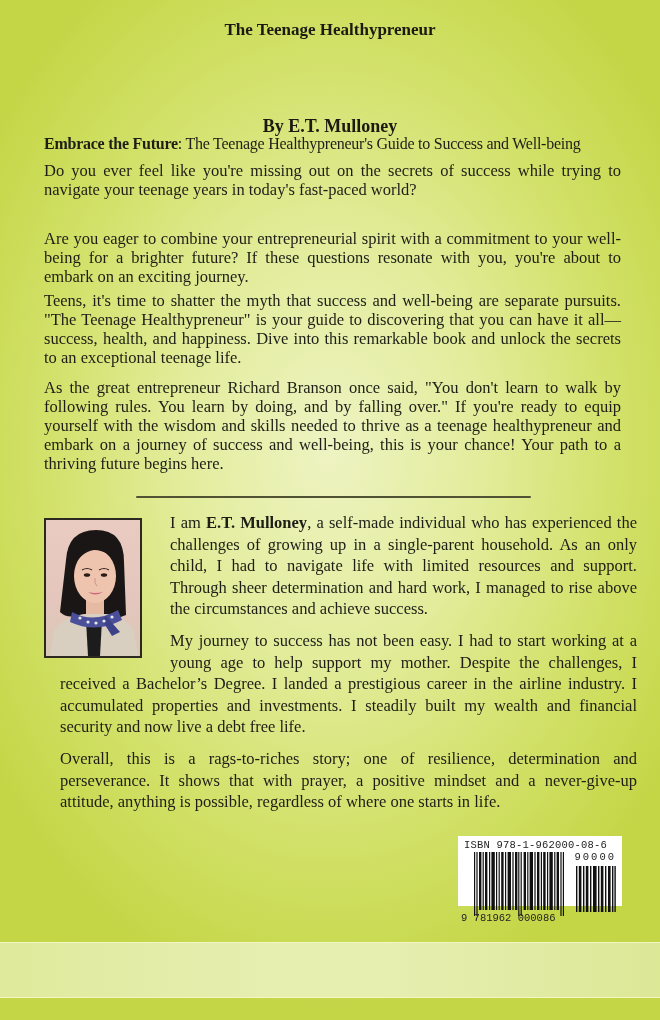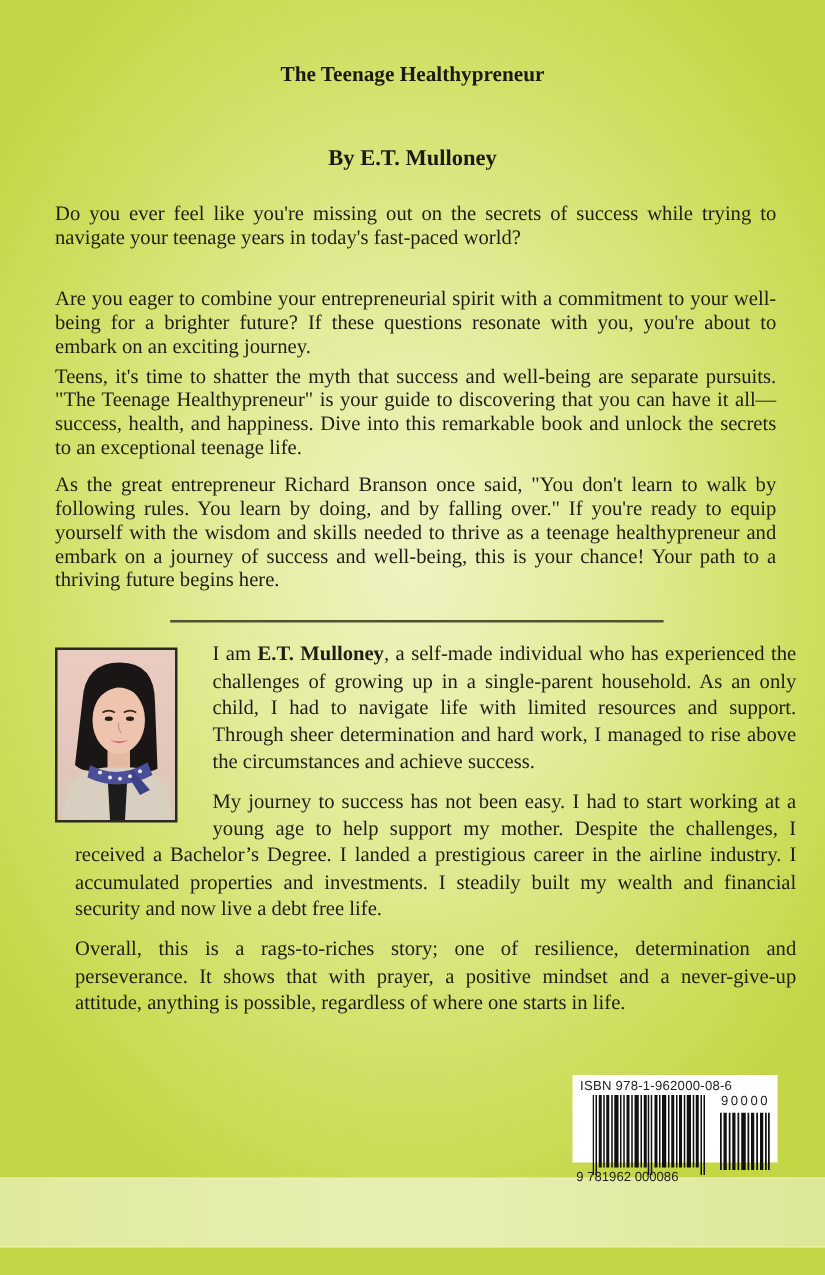--- a/index.html
+++ b/index.html
@@ -26,21 +26,20 @@
     left: 0;
     width: 660px;
     text-align: center;
     font-weight: bold;
     color: #1a1a12;
   }
   .title {
     top: 19px;
     font-size: 17px;
     line-height: 22px;
-    margin-top: 30px;
   }
   .subtitle {
     top: 50px;
     font-size: 17px;
     line-height: 21px;
   }
   .byline {
     top: 115px;
     font-size: 18px;
     line-height: 22px;
@@ -118,25 +117,25 @@
     width: 660px;
     height: 54px;
     background: linear-gradient(90deg, #e0ea9c 0%, #e6eeb0 40%, #e6eeb0 60%, #dce896 100%);
     border-top: 1px solid #f2f6c6;
     border-bottom: 1px solid #f2f6c6;
   }
 
   .barcode {
     position: absolute;
     left: 458px;
-    top: 860px;
+    top: 836px;
     width: 164px;
     height: 70px;
     background: #ffffff;
-    font-family: Liberation Sans, sans-serif;
+    font-family: Liberation Mono, monospace;
     color: #222;
   }
   .isbn-text {
     position: absolute;
     left: 6px;
     top: 3px;
     font-size: 10.5px;
     letter-spacing: 0.2px;
     white-space: nowrap;
   }
@@ -175,20 +174,21 @@
 
 <div class="page">
 
   <div class="center title">The Teenage Healthypreneur</div>
 
   <div class="center subtitle">
   </div>
 
   <div class="center byline">By E.T. Mulloney</div>
 
+  <div class="body-col embrace"><b>Embrace the Future</b><span>: The Teenage Healthypreneur's Guide to Success and Well-being</span></div>
 
   <div class="body-col p1">
       <p>Do you ever feel like you're missing out on the secrets of success while trying to navigate your teenage years in today's fast-paced world?</p>
     </div>
   <div class="body-col p2">
       <p>Are you eager to combine your entrepreneurial spirit with a commitment to your well-being for a brighter future? If these questions resonate with you, you're about to embark on an exciting journey.</p>
     </div>
   <div class="body-col p3">
       <p>Teens, it's time to shatter the myth that success and well-being are separate pursuits. "The Teenage Healthypreneur" is your guide to discovering that you can have it all—success, health, and happiness. Dive into this remarkable book and unlock the secrets to an exceptional teenage life.</p>
     </div>

